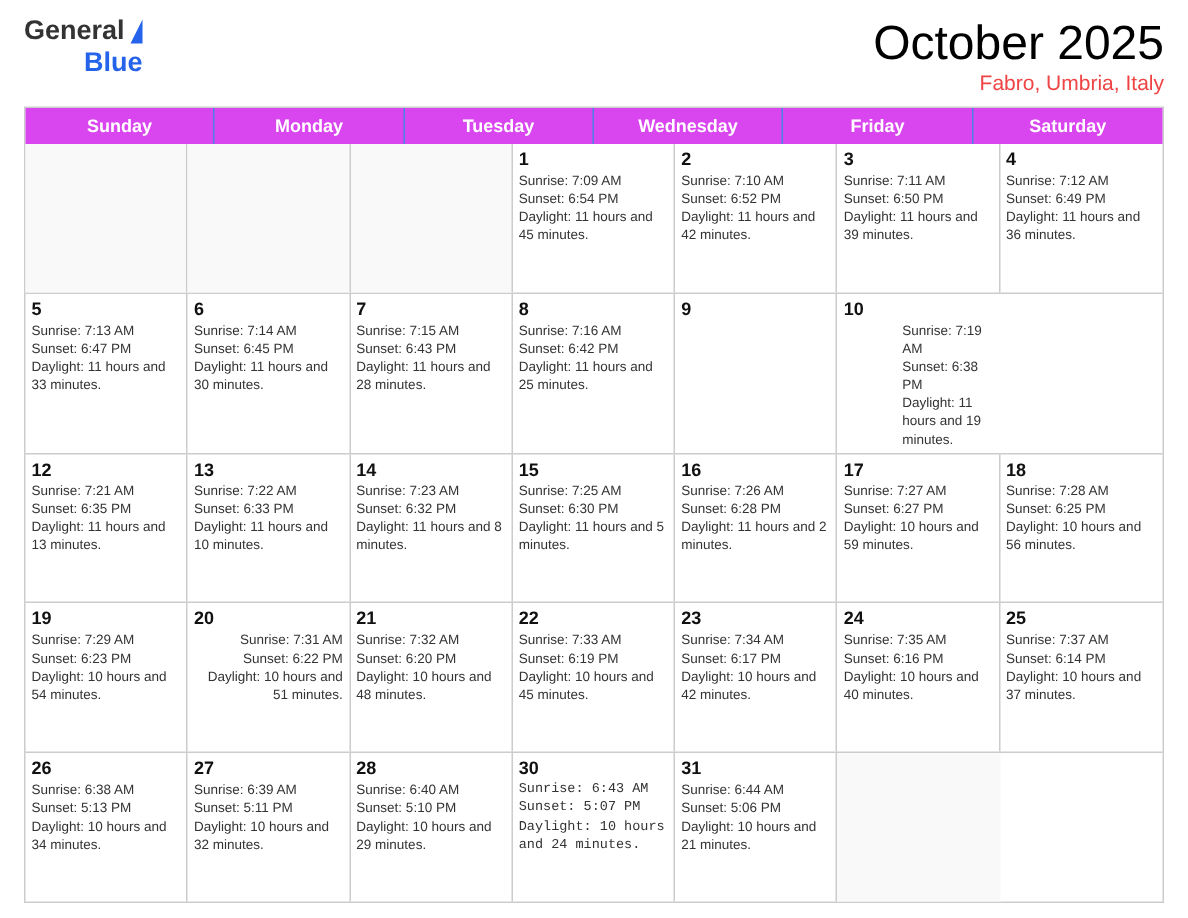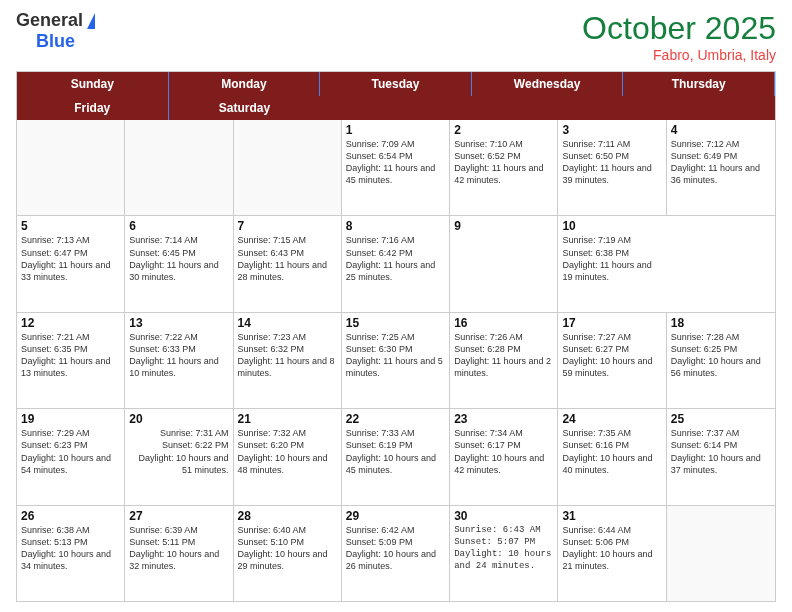--- a/index.html
+++ b/index.html
@@ -19,21 +19,21 @@
     }
     .header {
       display: flex;
       justify-content: space-between;
       align-items: flex-start;
       margin-bottom: 8px;
     }
     .logo {
       display: flex;
       flex-direction: column;
-      align-items: center;
+      align-items: flex-end;
     }
     .logo-top {
       display: flex;
       align-items: center;
       gap: 2px;
     }
     .logo-general {
       font-size: 18px;
       font-weight: bold;
       color: #333;
@@ -49,36 +49,36 @@
       border-left: 8px solid transparent;
       border-bottom: 16px solid #2563eb;
       margin-left: 2px;
     }
     .title-block {
       text-align: right;
     }
     .month-title {
       font-size: 32px;
       font-weight: normal;
-      color: #15803d;
+      color: #000000;
     }
     .location {
       font-size: 14px;
       color: #ef4444;
     }
     .calendar {
       flex: 1;
       display: flex;
       flex-direction: column;
       border: 1px solid #ccc;
     }
     .cal-header {
       display: grid;
-      grid-template-columns: repeat(5, 1fr);
-      background: #7f1d1d;
+      grid-template-columns: repeat(6, 1fr);
+      background: #d946ef;
     }
     .cal-header-cell {
       color: #fff;
       font-size: 12px;
       font-weight: bold;
       text-align: center;
       padding: 5px 2px;
       border-right: 1px solid #4a80e8;
     }
     .cal-header-cell:last-child {
@@ -141,21 +141,20 @@
       <div class="location">Fabro, Umbria, Italy</div>
     </div>
   </div>
 
   <div class="calendar">
     <div class="cal-header">
     <div class="cal-header-cell">Sunday</div>
         <div class="cal-header-cell">Monday</div>
         <div class="cal-header-cell">Tuesday</div>
         <div class="cal-header-cell">Wednesday</div>
-        <div class="cal-header-cell">Thursday</div>
         <div class="cal-header-cell">Friday</div>
         <div class="cal-header-cell">Saturday</div>
       </div>
     <div class="cal-body">
     <div class="cal-row">
           <div class="cal-cell empty"></div>
           <div class="cal-cell empty"></div>
           <div class="cal-cell empty"></div>
           <div class="cal-cell">
             <div class="day-num">1</div>
@@ -205,21 +204,21 @@
             <div class="day-num">8</div>
             <div class="day-info" style="white-space: pre-line;">Sunrise: 7:16 AM
 Sunset: 6:42 PM
 Daylight: 11 hours and 25 minutes.</div>
           </div>
           <div class="cal-cell">
             <div class="day-num">9</div>
           </div>
           <div class="cal-cell">
             <div class="day-num">10</div>
-            <div class="day-info" style="white-space: pre-line;">Sunrise: 7:19 AM
+            <div class="day-info" style="white-space: pre-line; margin-left: 39px;">Sunrise: 7:19 AM
 Sunset: 6:38 PM
 Daylight: 11 hours and 19 minutes.</div>
           </div>
         </div>
         <div class="cal-row">
           <div class="cal-cell">
             <div class="day-num">12</div>
             <div class="day-info" style="white-space: pre-line;">Sunrise: 7:21 AM
 Sunset: 6:35 PM
 Daylight: 11 hours and 13 minutes.</div>
@@ -316,26 +315,20 @@
             <div class="day-num">27</div>
             <div class="day-info" style="white-space: pre-line;">Sunrise: 6:39 AM
 Sunset: 5:11 PM
 Daylight: 10 hours and 32 minutes.</div>
           </div>
           <div class="cal-cell">
             <div class="day-num">28</div>
             <div class="day-info" style="white-space: pre-line;">Sunrise: 6:40 AM
 Sunset: 5:10 PM
 Daylight: 10 hours and 29 minutes.</div>
-          </div>
-          <div class="cal-cell">
-            <div class="day-num">29</div>
-            <div class="day-info" style="white-space: pre-line;">Sunrise: 6:42 AM
-Sunset: 5:09 PM
-Daylight: 10 hours and 26 minutes.</div>
           </div>
           <div class="cal-cell">
             <div class="day-num">30</div>
             <div class="day-info" style="white-space: pre-line; font-family: Liberation Mono, monospace;">Sunrise: 6:43 AM
 Sunset: 5:07 PM
 Daylight: 10 hours and 24 minutes.</div>
           </div>
           <div class="cal-cell">
             <div class="day-num">31</div>
             <div class="day-info" style="white-space: pre-line;">Sunrise: 6:44 AM

